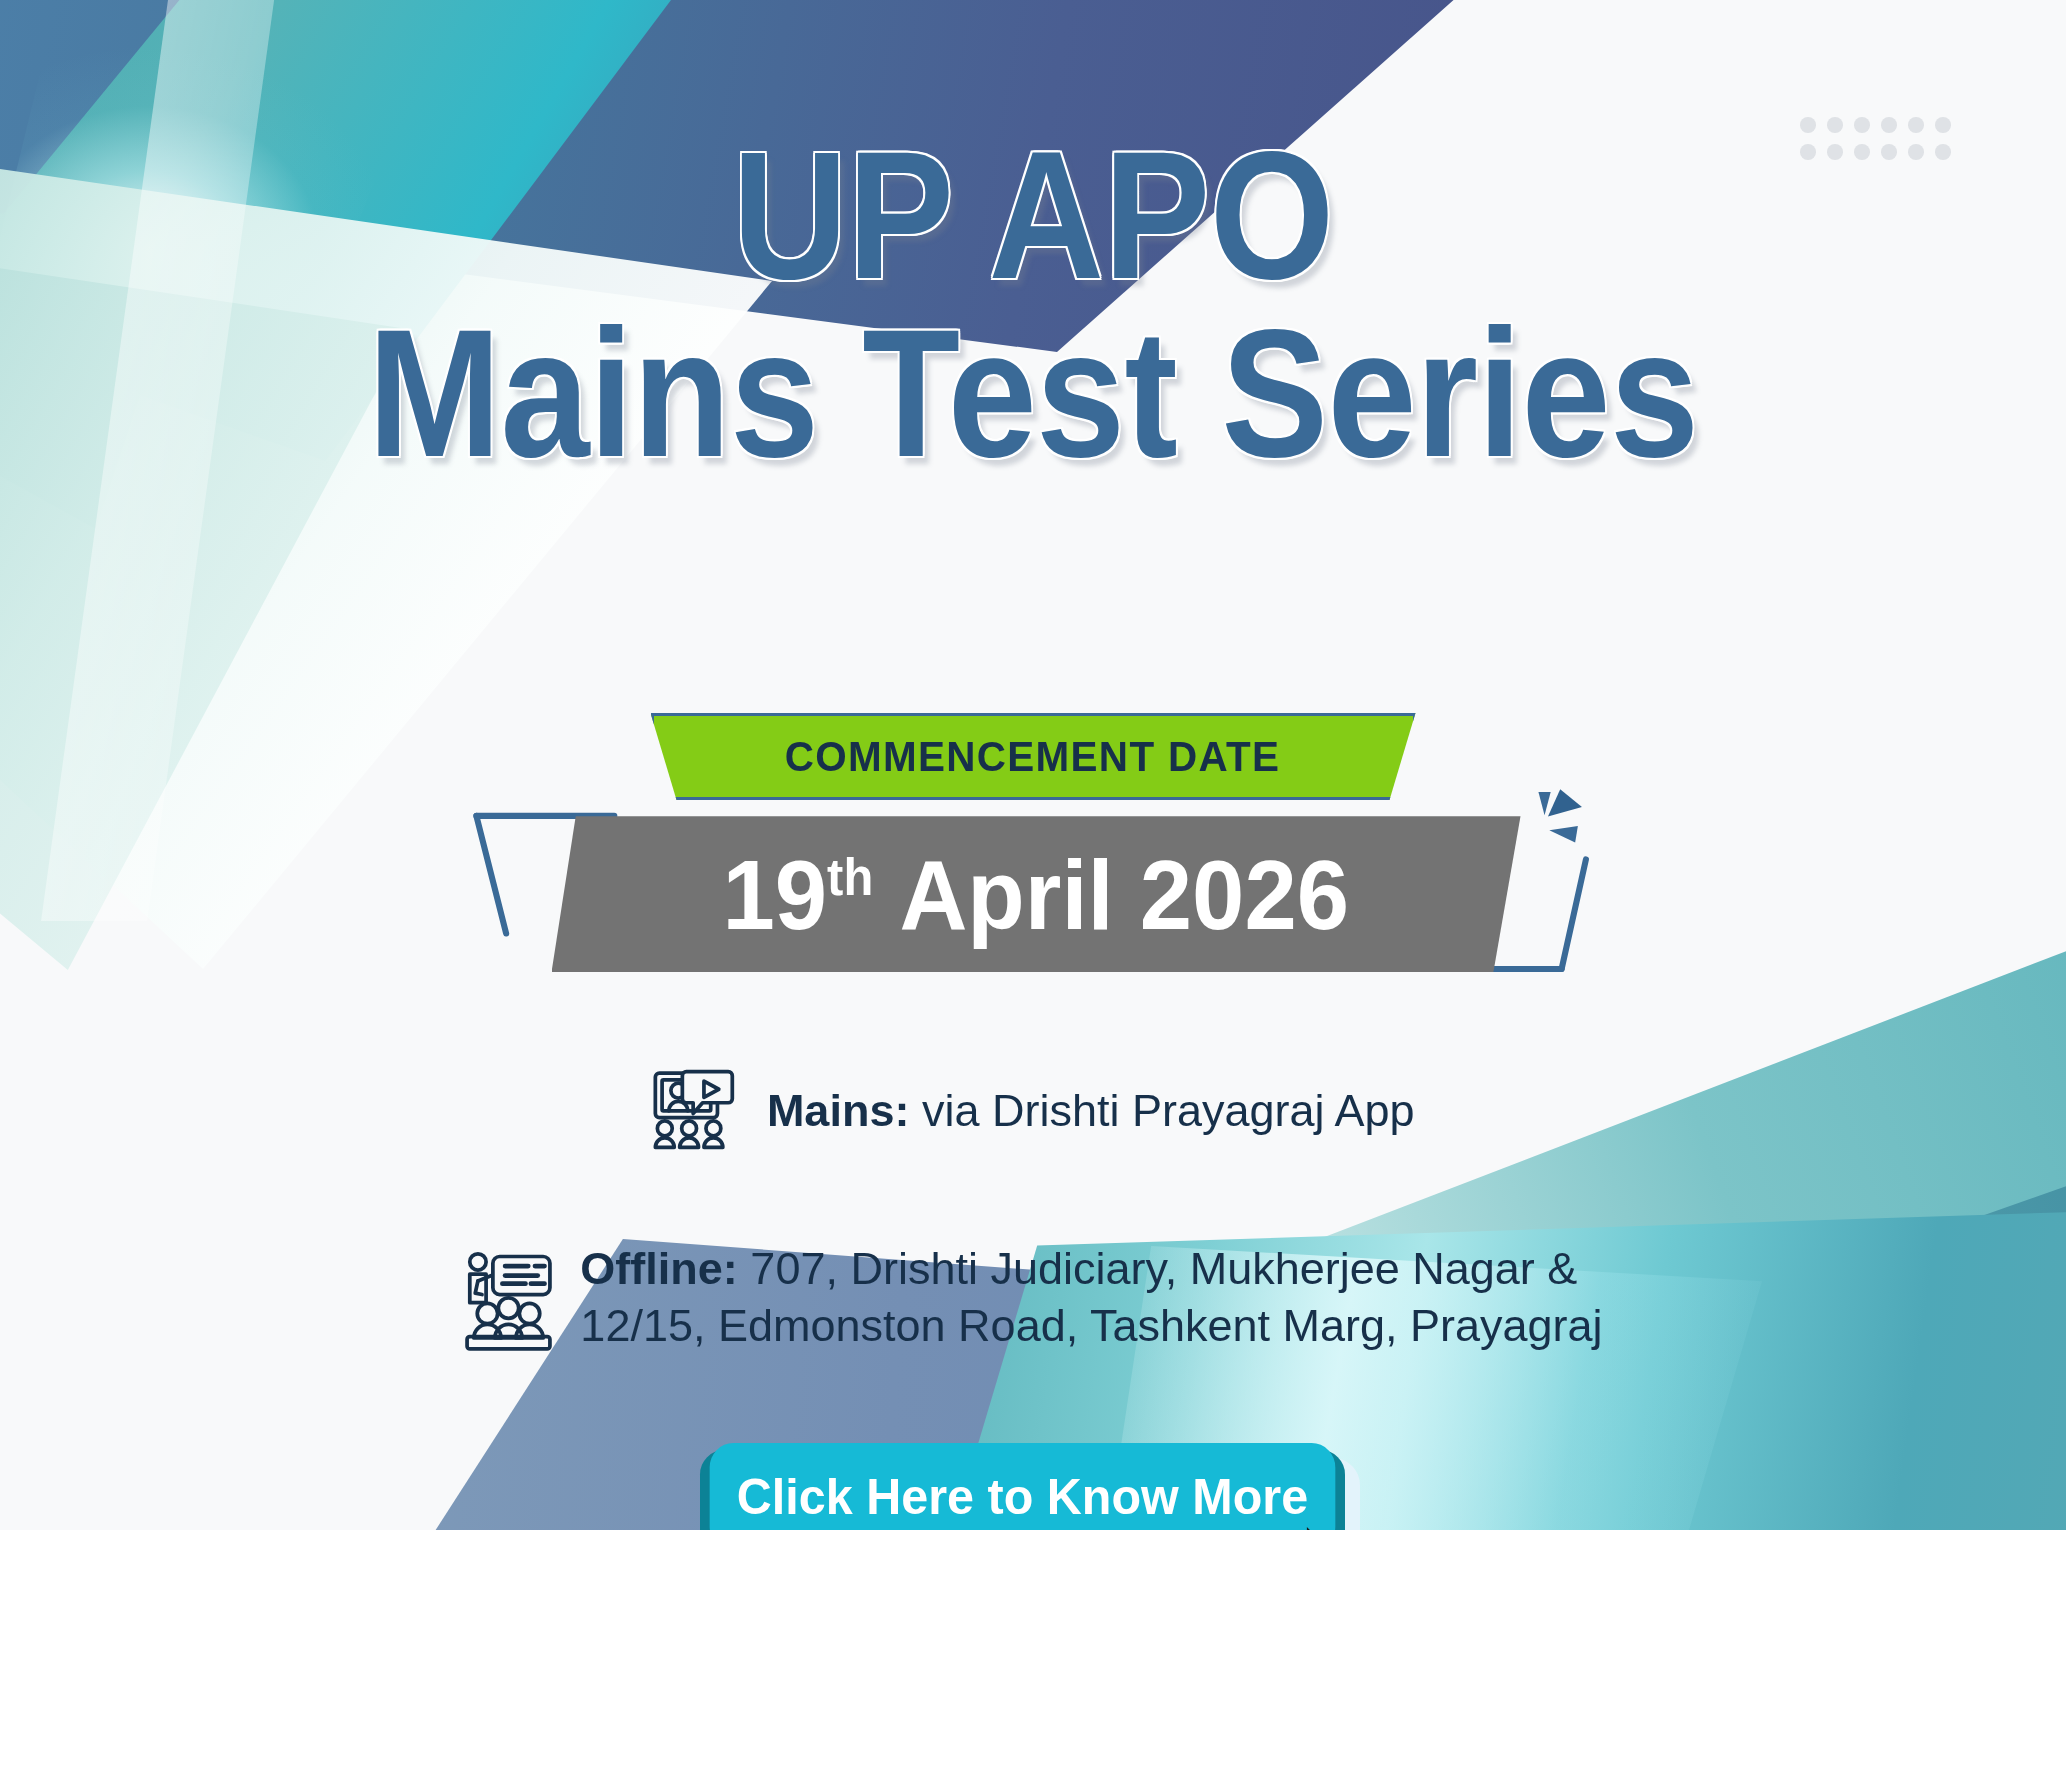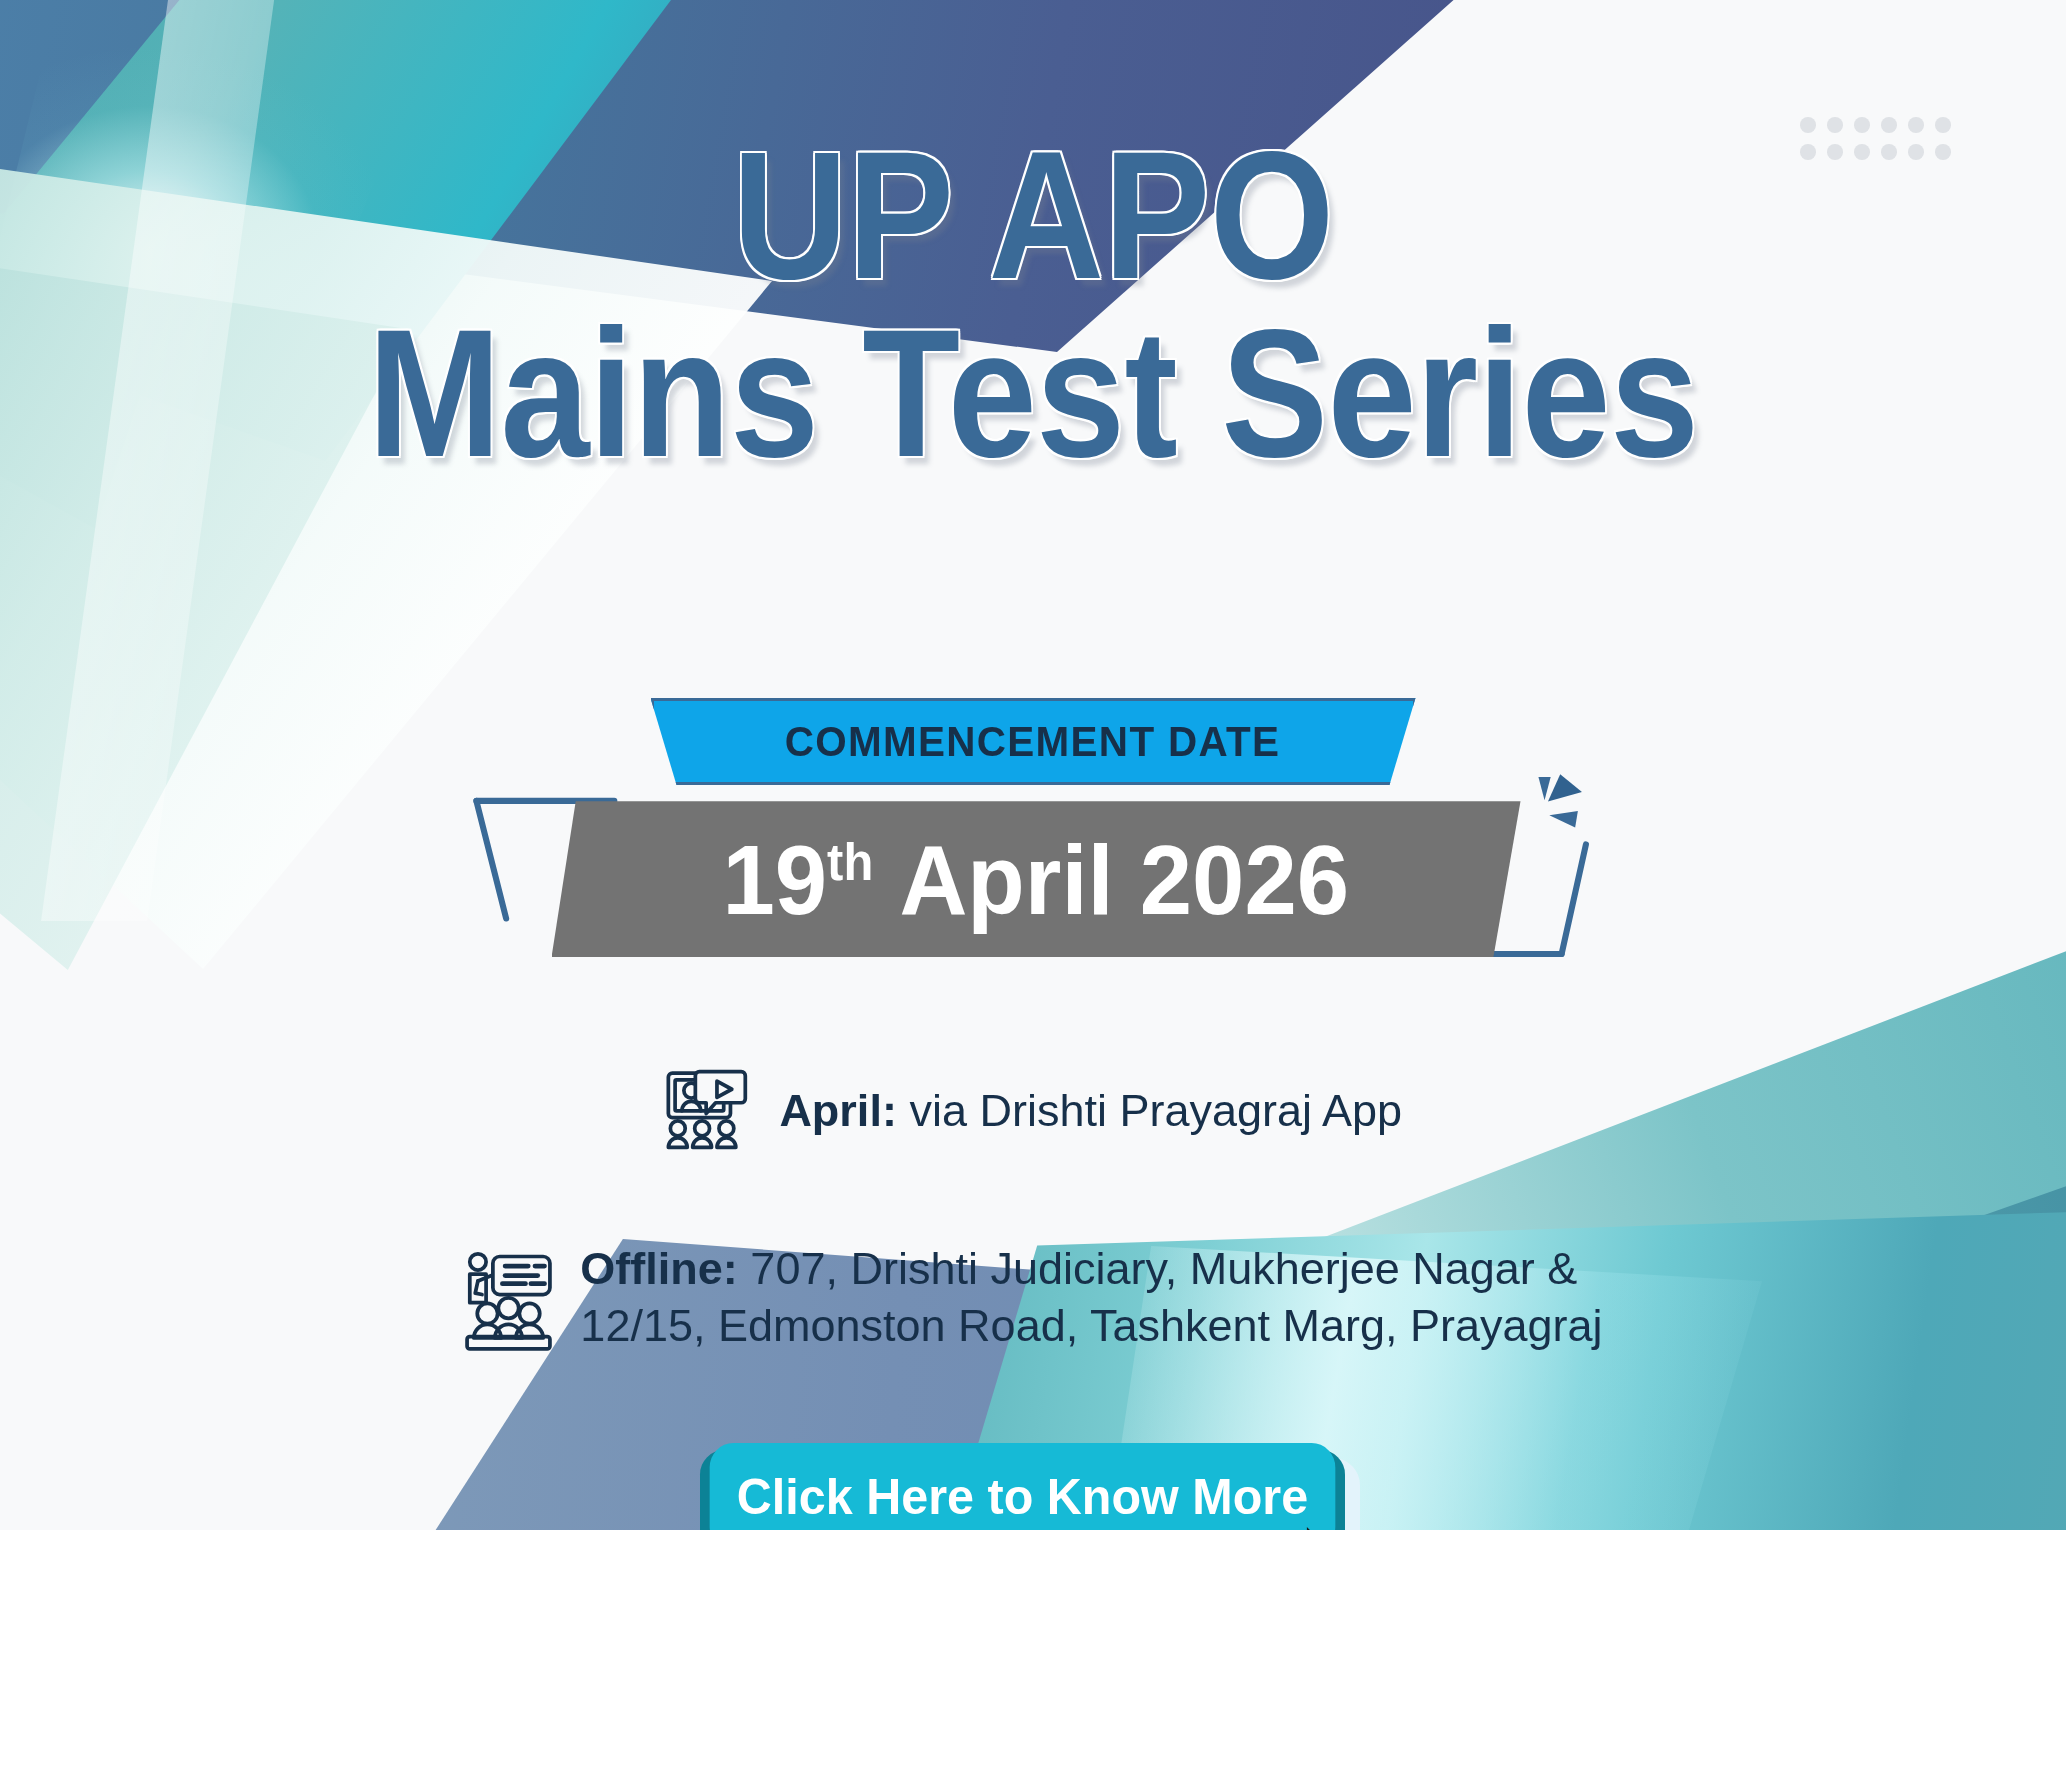--- a/index.html
+++ b/index.html
@@ -159,22 +159,22 @@
   .date-wrap {
     position: absolute;
     top: 698px;
     left: 0;
     width: 100%;
   }
   .comm-label {
     position: relative;
     width: 759px;
     height: 81px;
-    margin: 0 auto;
-    background: #0ea5e9;
+    margin: 15px auto;
+    background: #84cc16;
     border: 3.4px solid #3a6a97;
     clip-path: polygon(0 0, 100% 0, 96.6% 100%, 3.4% 100%);
     display: flex;
     align-items: center;
     justify-content: center;
   }
   .comm-label-text {
     color: #17304a;
     font-family: "Liberation Sans Narrow", "Liberation Sans", sans-serif;
     font-weight: bold;
@@ -406,21 +406,21 @@
           <polygon points="78,18 100,30 78,42" fill="none"></polygon>
           <circle cx="20" cy="88" r="11"></circle>
           <path d="M 6 116 a 14 14 0 0 1 28 0 z"></path>
           <circle cx="56" cy="88" r="11"></circle>
           <path d="M 42 116 a 14 14 0 0 1 28 0 z"></path>
           <circle cx="92" cy="88" r="11"></circle>
           <path d="M 78 116 a 14 14 0 0 1 28 0 z"></path>
         </g>
       </svg>
     </span>
-    <span class="mode-text"><b>April:</b> <span>via Drishti Prayagraj App</span></span>
+    <span class="mode-text"><b>Mains:</b> <span>via Drishti Prayagraj App</span></span>
   </div>
 
   <div class="mode-offline">
     <span class="mode-icon">
       <svg width="91" height="102" viewBox="0 0 134 150">
         <g fill="none" stroke="#17304a" stroke-width="5.5" stroke-linecap="round" stroke-linejoin="round">
           <circle cx="22" cy="16" r="12"></circle>
           <path d="M 10 34 h 24 v 42 h -24 z"></path>
           <path d="M 22 44 l 20 -8"></path>
           <path d="M 22 44 l -4 18 l 10 2"></path>

